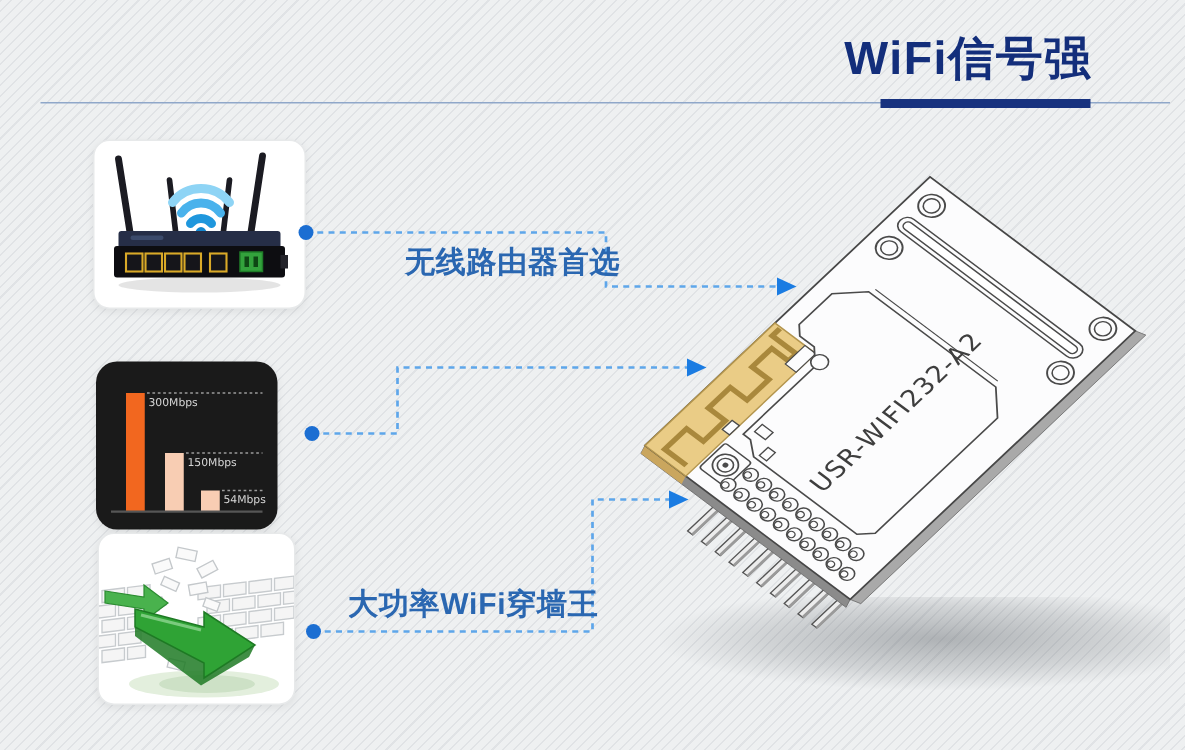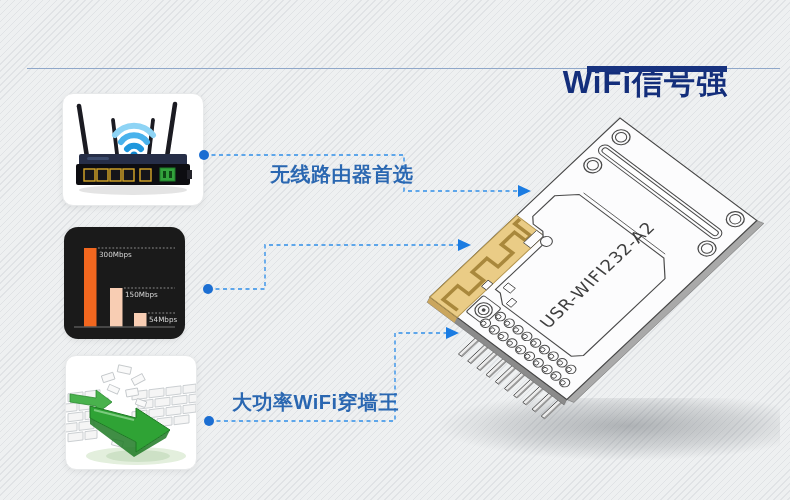--- a/index.html
+++ b/index.html
@@ -6,28 +6,28 @@
   .stage{
     position:relative;width:790px;height:500px;overflow:hidden;
     background-color:#eef0f1;
     background-image:repeating-linear-gradient(135deg,
       rgba(213,216,220,.55) 0px, rgba(213,216,220,.55) 1px,
       rgba(255,255,255,0) 1px, rgba(255,255,255,0) 5px);
     font-family:"Liberation Sans","DejaVu Sans",sans-serif;
   }
   .page-title{
     position:absolute;top:18px;right:62px;
-    font-size:31px;font-weight:bold;color:#132e7b;letter-spacing:1px;margin-top:44px;
+    font-size:31px;font-weight:bold;color:#132e7b;letter-spacing:1px;
   }
   .title-line-thin{position:absolute;left:27px;top:68px;width:753px;height:1px;background:#8fa7c9;}
   .title-line-bar{position:absolute;left:587px;top:66px;width:140px;height:6px;background:#17327f;}
   .card{position:absolute;background:#fff;border:1px solid #e7e9ea;border-radius:11px;
         box-shadow:0 2px 6px rgba(0,0,0,.07);overflow:hidden;}
   .card-router{left:62px;top:93px;width:140px;height:111px;}
-  .card-chart{left:64px;top:227px;width:121px;height:112px;background:#1a1a1a;border:none;border-radius:14px;text-decoration:underline;}
+  .card-chart{left:64px;top:241px;width:121px;height:112px;background:#1a1a1a;border:none;border-radius:14px;text-decoration:underline;}
   .card-wall{left:65px;top:355px;width:130px;height:113px;}
   .card svg{display:block;width:100%;height:100%;}
   .module-shadow{
     position:absolute;left:440px;top:398px;width:340px;height:62px;
     background:radial-gradient(ellipse at 55% 45%, rgba(80,86,92,.40) 0%, rgba(80,86,92,.18) 45%, rgba(80,86,92,0) 72%);
   }
   .overlay{position:absolute;left:0;top:0;}
   .callout-label{
     position:absolute;font-size:20px;font-weight:600;color:#2a67b1;letter-spacing:.5px;white-space:nowrap;
   }

